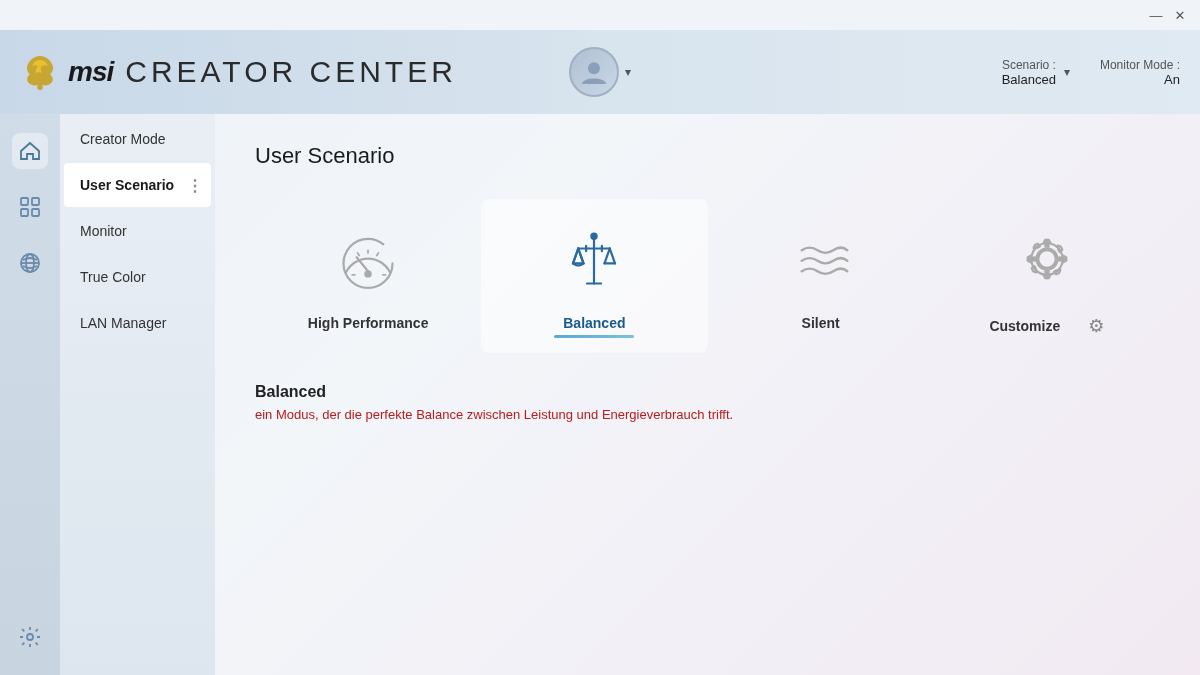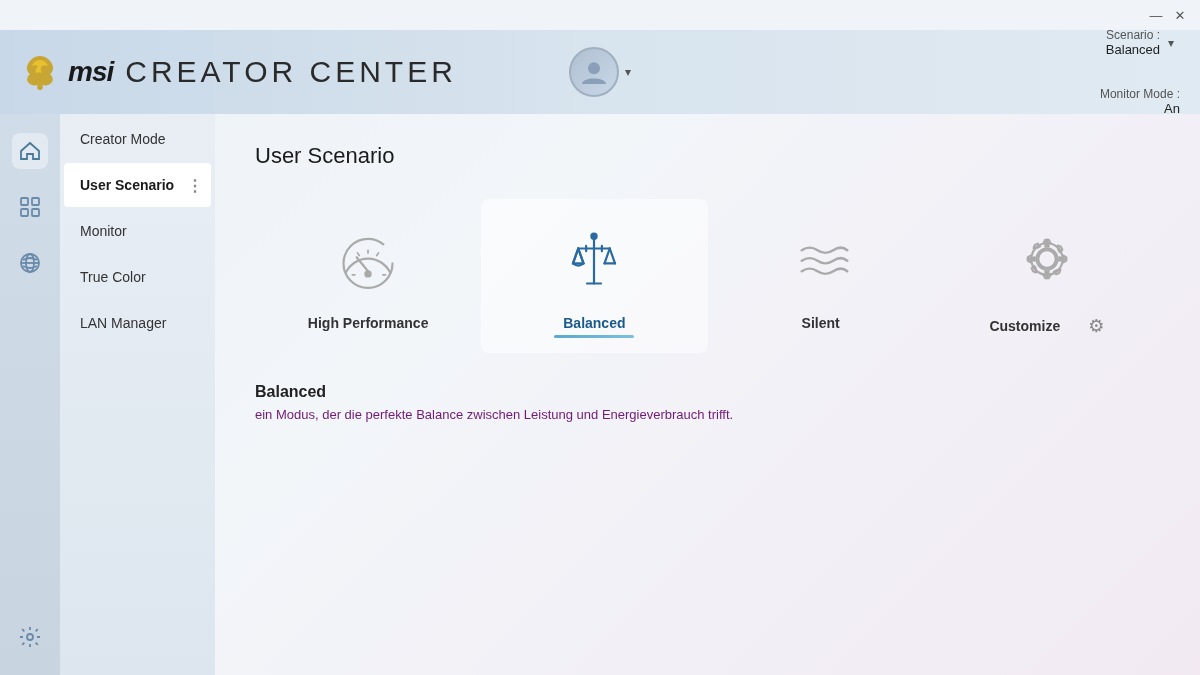--- a/index.html
+++ b/index.html
@@ -94,21 +94,20 @@
     .avatar-dropdown {
       font-size: 12px;
       color: #555;
       cursor: pointer;
     }
     .header-right {
       margin-left: auto;
       display: flex;
       align-items: center;
       gap: 30px;
-      flex-direction: column;
     }
     .header-info {
       text-align: right;
     }
     .header-info-label {
       font-size: 12px;
       color: #555;
     }
     .header-info-value {
       font-size: 13px;
@@ -281,21 +280,21 @@
 
     
     .description-title {
       font-size: 16px;
       font-weight: 600;
       color: #222;
       margin-bottom: 6px;
     }
     .description-text {
       font-size: 13px;
-      color: #701a75;
+      color: #b91c1c;
     }
   </style>
 </head>
 <body>
 
 <div class="title-bar">
   <div class="title-bar-btn">—</div>
   <div class="title-bar-btn close">✕</div>
 </div>
 

